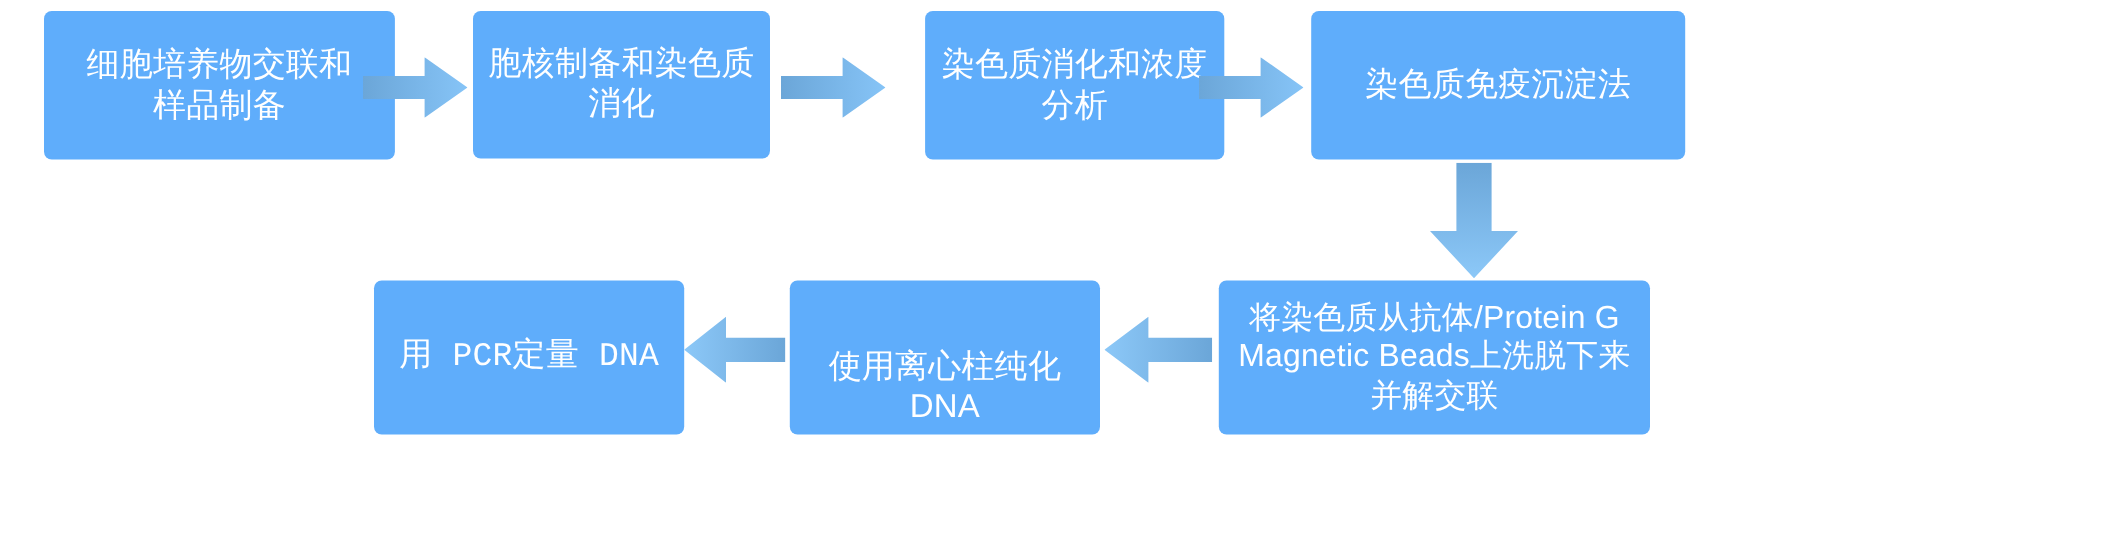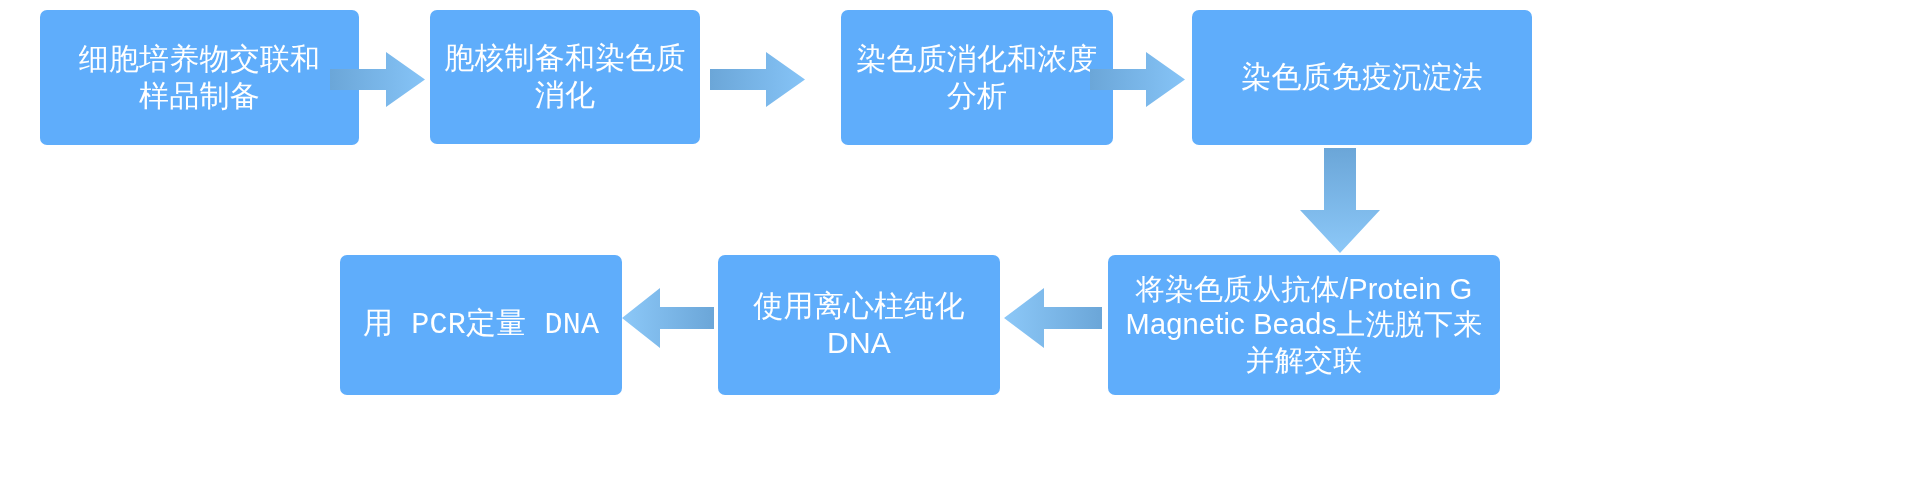--- a/index.html
+++ b/index.html
@@ -125,21 +125,21 @@
       <defs>
         <linearGradient id="gradL1" x1="1" y1="0" x2="0" y2="0">
           <stop offset="0%" stop-color="#6BA6D8"></stop>
           <stop offset="100%" stop-color="#8CC8F8"></stop>
         </linearGradient>
       </defs>
       <polygon points="98,19 40,19 40,0 0,30 40,60 40,41 98,41" fill="url(#gradL1)"></polygon>
     </svg>
   </div>
 
-  <div class="node" style="left:718px; top:255px; width:282px; height:140px;">
+  <div class="node" style="left:718px; top:255px; width:282px; height:140px;align-items:flex-end;">
     <span>使用离心柱纯化
 DNA</span>
   </div>
 
   <div class="arrow" style="left:622px; top:288px; width:92px; height:60px;">
     <svg viewBox="0 0 92 60" preserveAspectRatio="none">
       <defs>
         <linearGradient id="gradL2" x1="1" y1="0" x2="0" y2="0">
           <stop offset="0%" stop-color="#6BA6D8"></stop>
           <stop offset="100%" stop-color="#8CC8F8"></stop>

